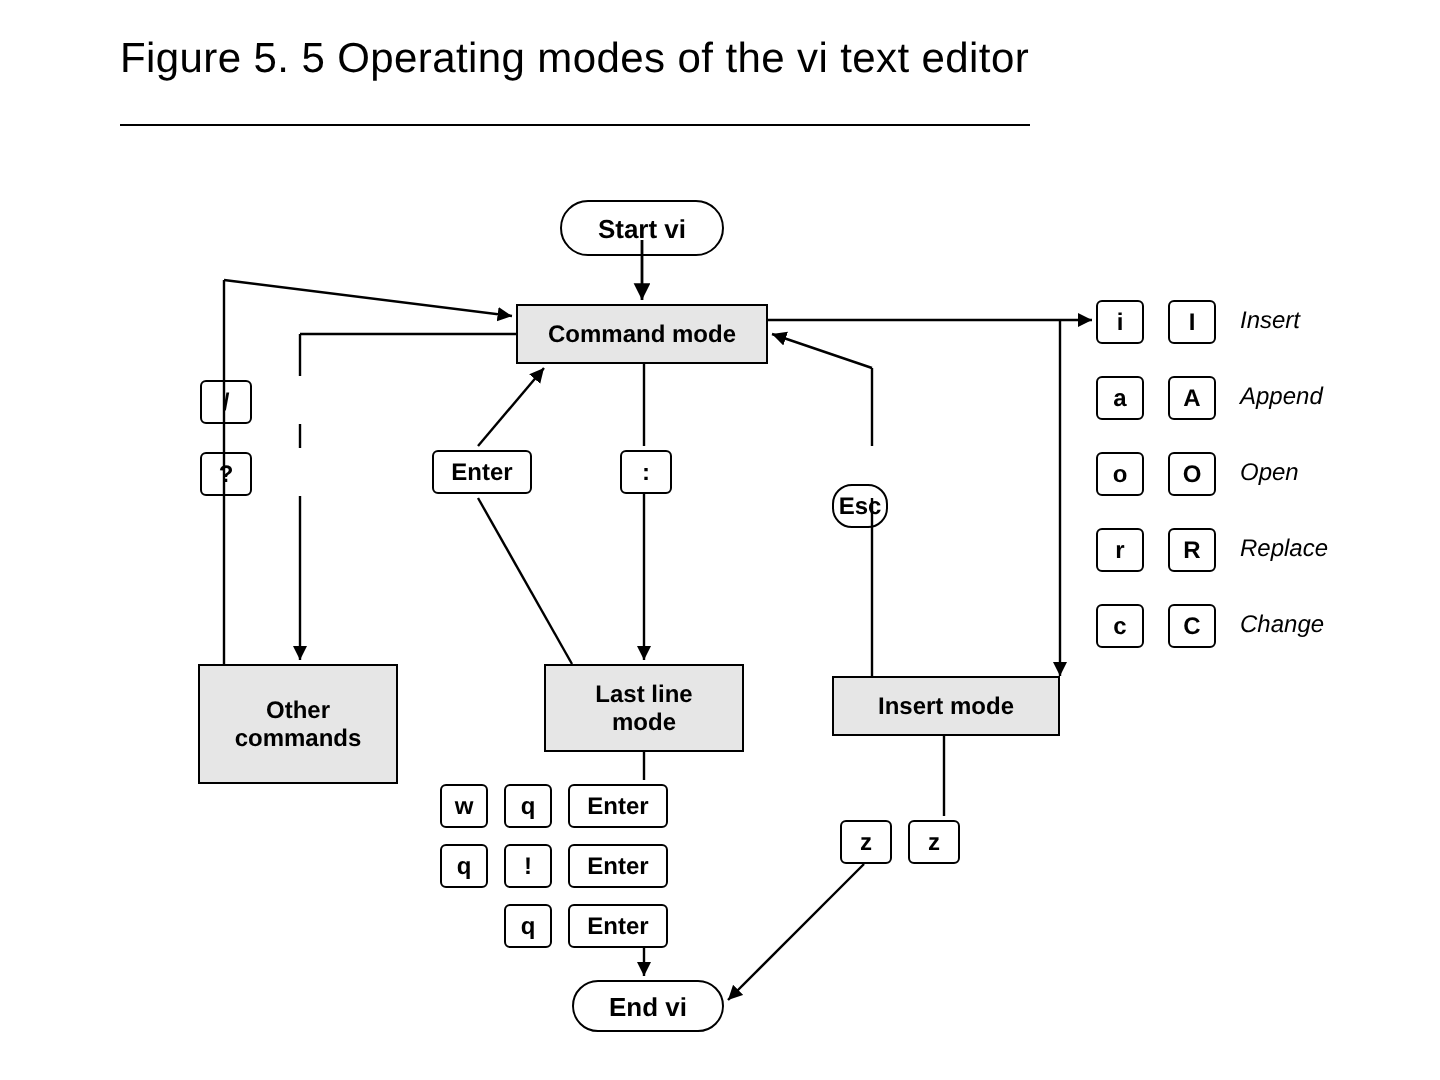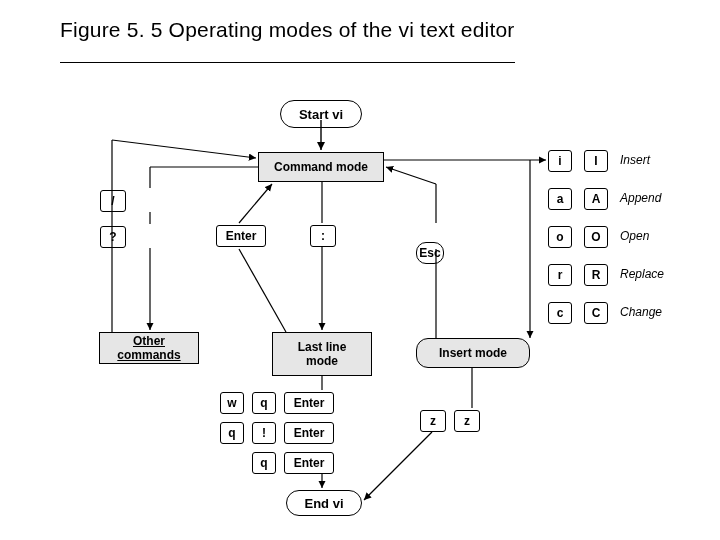--- a/index.html
+++ b/index.html
@@ -100,25 +100,25 @@
 <div class="label" style="left:620px; top:229px;">Open</div>
 
 <div class="key" style="left:548px; top:264px; width:24px; height:22px;">r</div>
 <div class="key" style="left:584px; top:264px; width:24px; height:22px;">R</div>
 <div class="label" style="left:620px; top:267px;">Replace</div>
 
 <div class="key" style="left:548px; top:302px; width:24px; height:22px;">c</div>
 <div class="key" style="left:584px; top:302px; width:24px; height:22px;">C</div>
 <div class="label" style="left:620px; top:305px;">Change</div>
 
-<div class="mode" style="left:99px; top:332px; width:100px; height:32px; white-space:pre-line;text-decoration:underline;">Other
+<div class="mode" style="left:99px; top:332px; width:100px; height:60px; white-space:pre-line;">Other
 commands</div>
 <div class="mode" style="left:272px; top:332px; width:100px; height:44px; white-space:pre-line;">Last line
 mode</div>
-<div class="mode" style="left:416px; top:338px; width:114px; height:30px;border-radius:12px;">Insert mode</div>
+<div class="mode" style="left:416px; top:338px; width:114px; height:30px;">Insert mode</div>
 
 <div class="key" style="left:220px; top:392px; width:24px; height:22px;">w</div>
 <div class="key" style="left:252px; top:392px; width:24px; height:22px;">q</div>
 <div class="key" style="left:284px; top:392px; width:50px; height:22px;">Enter</div>
 
 <div class="key" style="left:220px; top:422px; width:24px; height:22px;">q</div>
 <div class="key" style="left:252px; top:422px; width:24px; height:22px;">!</div>
 <div class="key" style="left:284px; top:422px; width:50px; height:22px;">Enter</div>
 
 <div class="key" style="left:252px; top:452px; width:24px; height:22px;">q</div>

